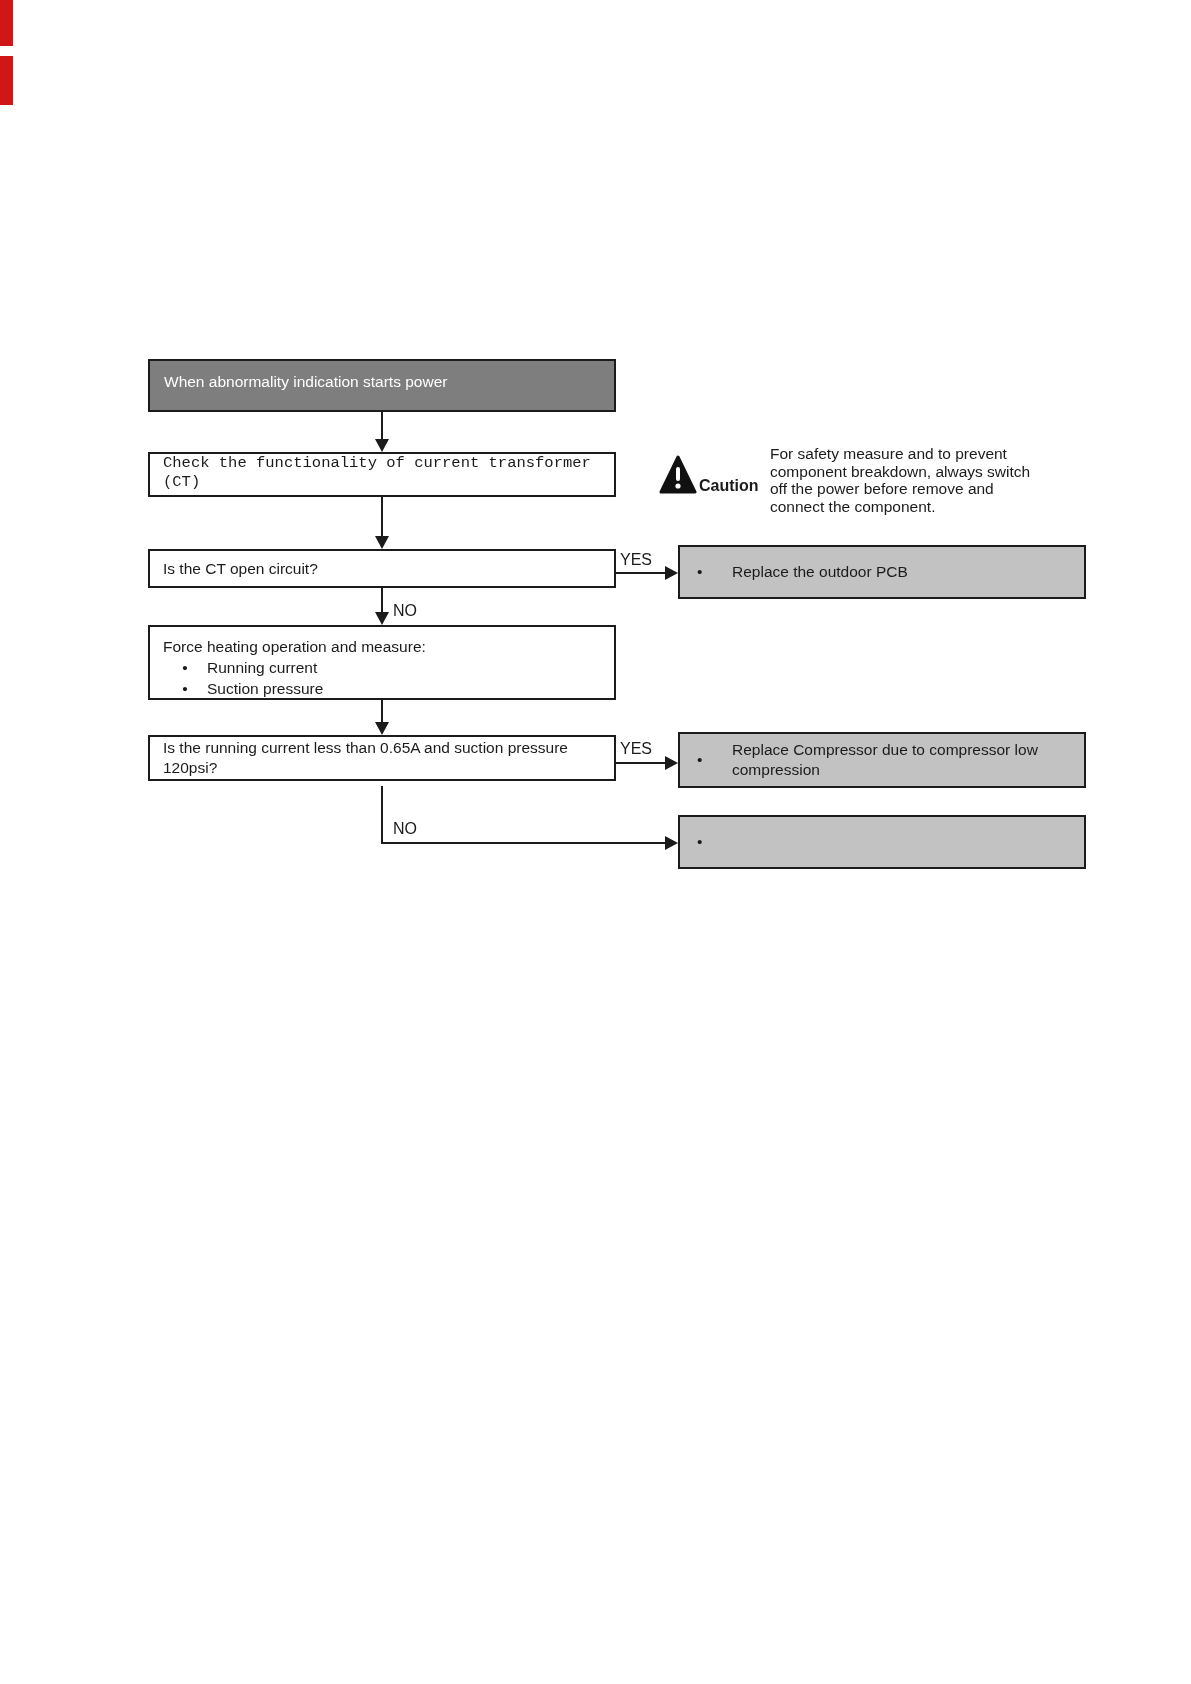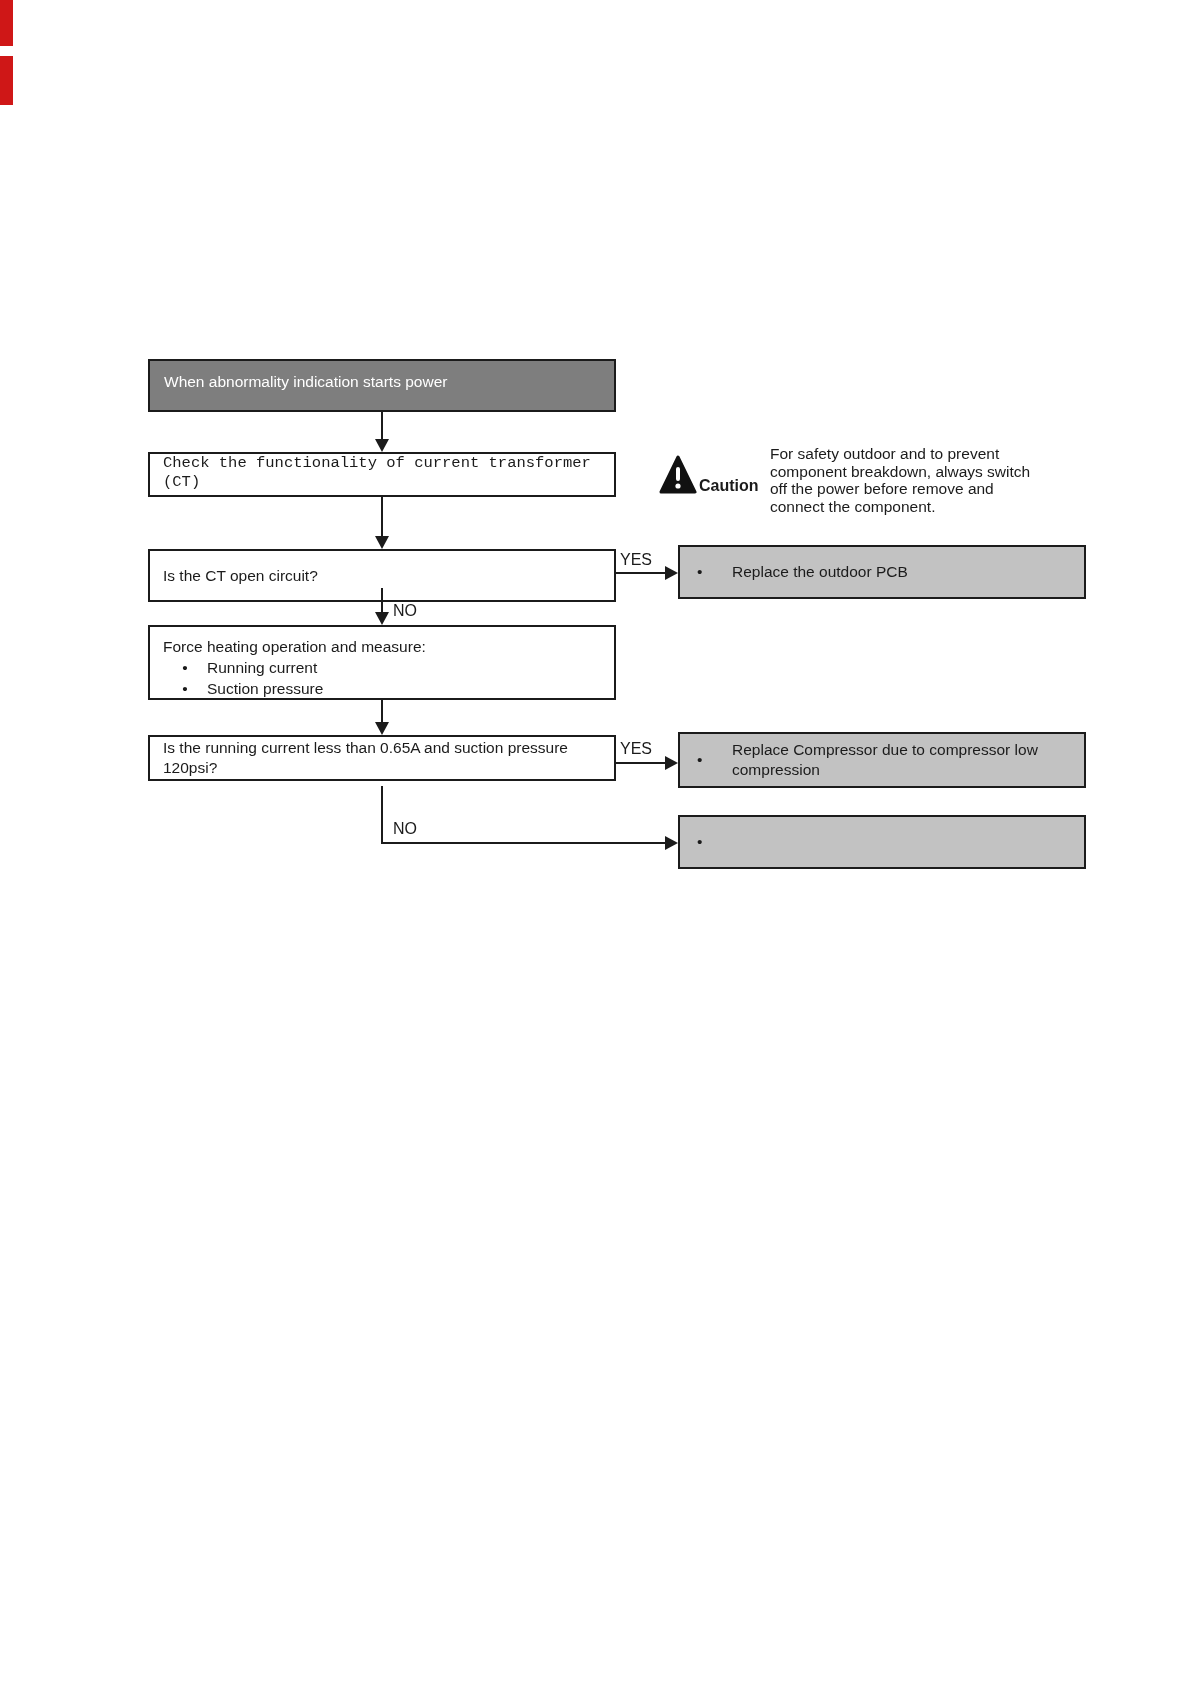--- a/index.html
+++ b/index.html
@@ -14,21 +14,21 @@
 
   
   .box{
     position:absolute;box-sizing:border-box;border:2px solid #1b1b1b;
     font-size:15.5px;line-height:1.25;background:#ffffff;
   }
   .left-col{left:148px;width:468px;}
   .n-start{top:359px;height:53px;background:#7e7e7e;color:#ffffff;
     display:flex;align-items:center;padding-left:14px;padding-bottom:8px;}
   .n-check{top:452px;height:45px;display:flex;align-items:flex-start;padding-left:13px;font-family:Liberation Mono, monospace;}
-  .n-ctopen{top:549px;height:53px;display:flex;align-items:center;padding-left:13px;}
+  .n-ctopen{top:549px;height:39px;display:flex;align-items:center;padding-left:13px;}
   .n-force{top:625px;height:75px;padding:10px 10px 0 13px;}
   .n-current{top:735px;height:46px;display:flex;flex-direction:column;
     justify-content:center;padding-left:13px;line-height:20px;}
 
   .bullet-row{display:flex;}
   .bullet-row .b{width:44px;text-align:center;flex:0 0 44px;}
   .n-force .title{margin-bottom:2px;}
   .n-force .bullet-row{line-height:19px;margin-top:2px;}
   .n-force .b{width:44px;flex:0 0 44px;text-align:center;}
 
@@ -78,21 +78,21 @@
 
   <div class="caution-icon">
     <svg width="38" height="40" viewBox="0 0 38 40">
       <path d="M19 2 L36 37 H2 Z" fill="#111111" stroke="#111111" stroke-width="3" stroke-linejoin="round"></path>
       <rect x="17" y="12" width="4" height="14" rx="2" fill="#ffffff"></rect>
       <circle cx="19" cy="31" r="2.6" fill="#ffffff"></circle>
     </svg>
   </div>
   <div class="caution-label">Caution</div>
   <div class="caution-text">
-    <div>For safety outdoor and to prevent</div>
+    <div>For safety measure and to prevent</div>
     <div>component breakdown, always switch</div>
     <div>off the power before remove and</div>
     <div>connect the component.</div>
   </div>
 
   <div class="vline" style="left:381px;top:497px;height:40px;"></div>
   <div class="arr-d" style="left:375px;top:536px;"></div>
 
   <div class="box left-col n-ctopen">
     <span>Is the CT open circuit?</span>

